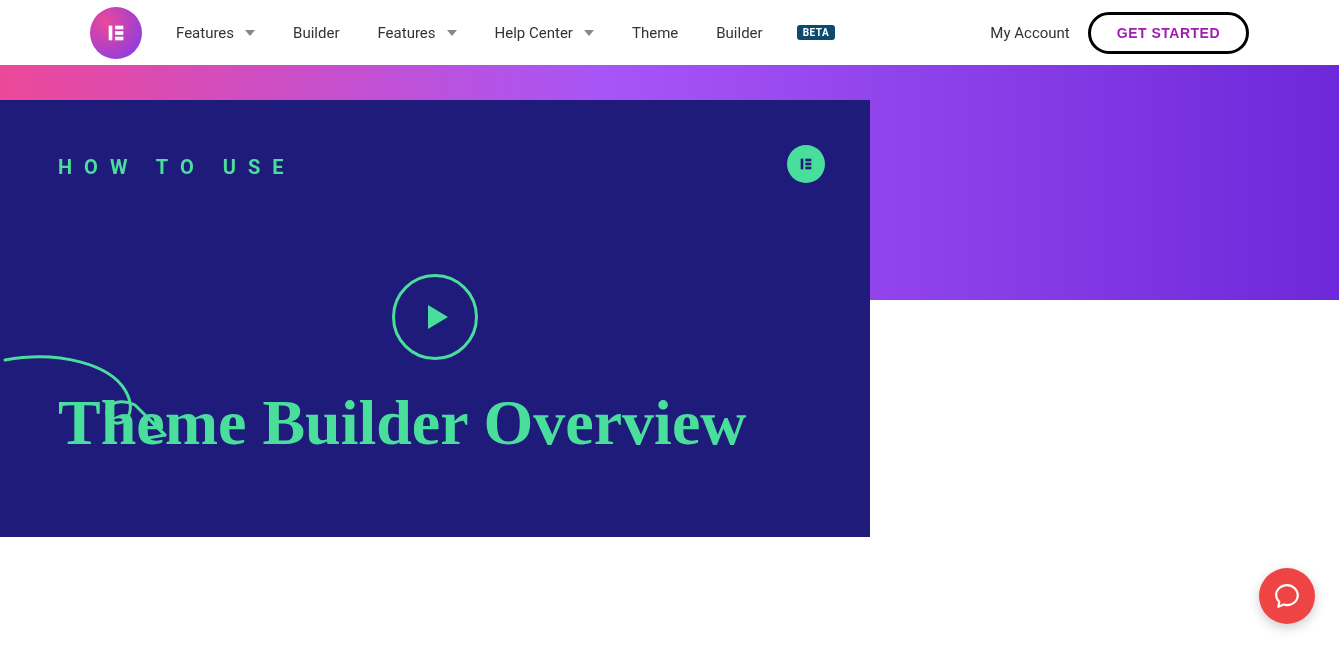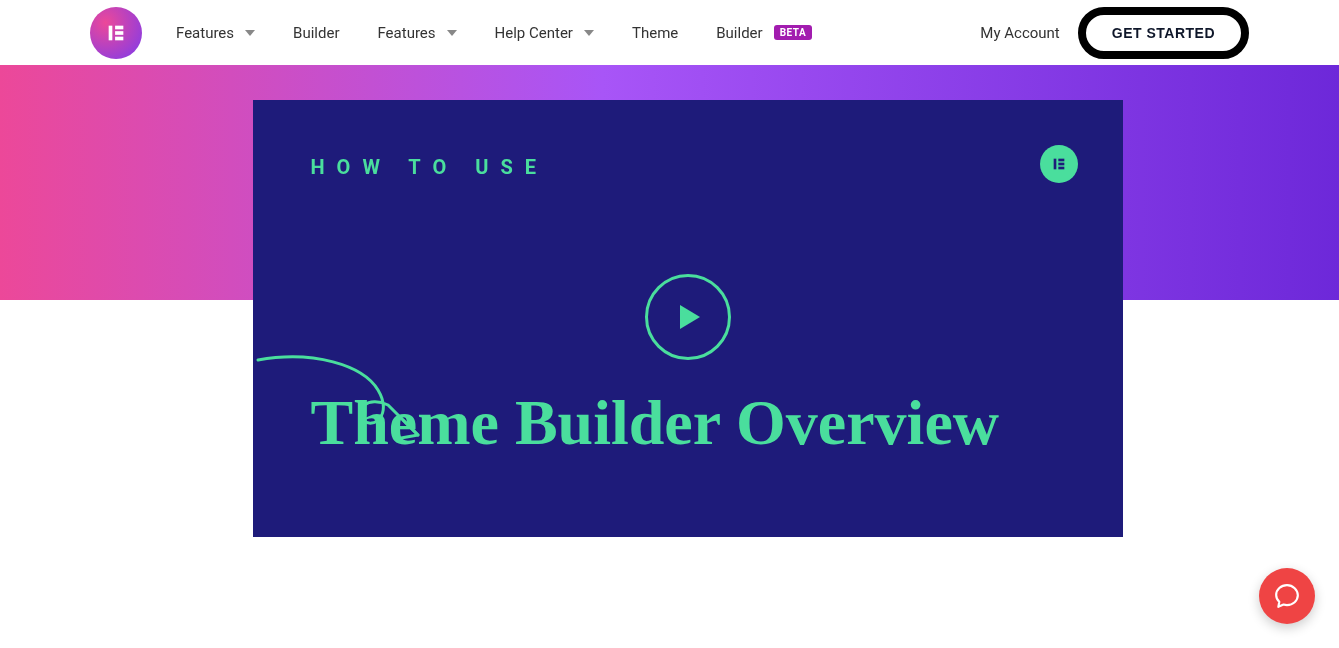--- a/index.html
+++ b/index.html
@@ -5,30 +5,30 @@
 * { margin: 0; padding: 0; box-sizing: border-box; }
 body { font-family: -apple-system, BlinkMacSystemFont, "Segoe UI", Roboto, Helvetica, Arial, sans-serif; background: #fff; }
 
 
 .header { height: 65px; background: #fff; display: flex; align-items: center; padding: 0 90px; gap: 34px; }
 .logo { width: 52px; height: 52px; border-radius: 50%; background: radial-gradient(circle at 30% 30%, #ec4899, #7c3aed); display: flex; align-items: center; justify-content: center; flex-shrink: 0; }
 .logo svg { width: 22px; height: 22px; }
 .nav { display: flex; gap: 38px; align-items: center; flex: 1; }
 .nav-item { color: #333; font-size: 15px; display: flex; align-items: center; gap: 11px; cursor: pointer; }
 .chev { width: 0; height: 0; border-left: 5px solid transparent; border-right: 5px solid transparent; border-top: 6px solid #888; }
-.badge-beta { background: #a21caf; color: #fff; font-size: 10px; font-weight: 700; padding: 2px 6px; border-radius: 3px; letter-spacing: 0.5px; }
+.badge-beta { background: #0c4a6e; color: #fff; font-size: 10px; font-weight: 700; padding: 2px 6px; border-radius: 3px; letter-spacing: 0.5px; margin-left: 23px; }
 .header-right { display: flex; align-items: center; gap: 18px; }
 .my-account { color: #333; font-size: 15px; cursor: pointer; }
-.get-started { border: 8px solid #000000; color: #0f172a; background: #fff; border-radius: 999px; padding: 10px 26px; font-size: 14px; font-weight: 700; letter-spacing: 0.5px; cursor: pointer; }
+.get-started { border: 3px solid #000000; color: #a21caf; background: #fff; border-radius: 999px; padding: 10px 26px; font-size: 14px; font-weight: 700; letter-spacing: 0.5px; cursor: pointer; }
 
 
 .hero-band { height: 235px; background: linear-gradient(90deg, #ec4899 0%, #a855f7 45%, #6d28d9 100%); position: relative; }
 
 
-.video-wrap { display: flex; justify-content: center; padding-left: 36px; }
+.video-wrap { display: flex; justify-content: flex-start; }
 .video-card { width: 870px; background: #1e1b7a; margin-top: -200px; position: relative; padding: 55px 58px 80px 58px; }
 .how-to-use { color: #4ade9d; font-size: 20px; font-weight: 700; letter-spacing: 12px; }
 .card-logo { position: absolute; top: 45px; right: 45px; width: 38px; height: 38px; border-radius: 50%; background: #4ade9d; display: flex; align-items: center; justify-content: center; }
 .card-logo svg { width: 16px; height: 16px; }
 .arrow-swirl { position: absolute; left: 0px; top: 240px; width: 200px; height: 110px; }
 .play-btn { width: 86px; height: 86px; border: 3px solid #4ade9d; border-radius: 50%; display: flex; align-items: center; justify-content: center; margin: 95px auto 0 auto; cursor: pointer; }
 .play-tri { width: 0; height: 0; border-top: 12px solid transparent; border-bottom: 12px solid transparent; border-left: 20px solid #4ade9d; margin-left: 5px; }
 .video-title { color: #4ade9d; font-size: 64px; font-weight: 700; font-family: Georgia, "Times New Roman", serif; line-height: 1.08; margin-top: 28px; }
 
 

